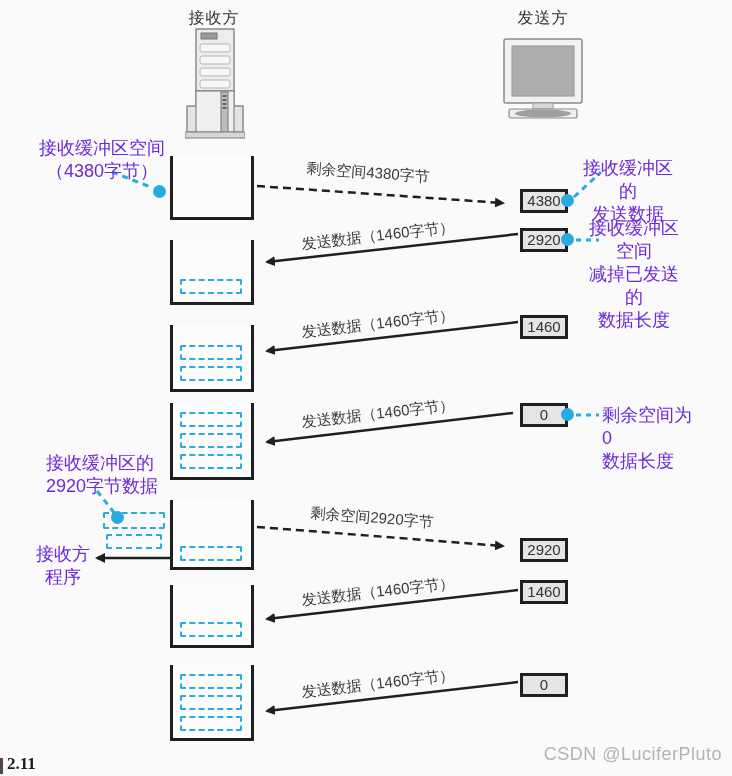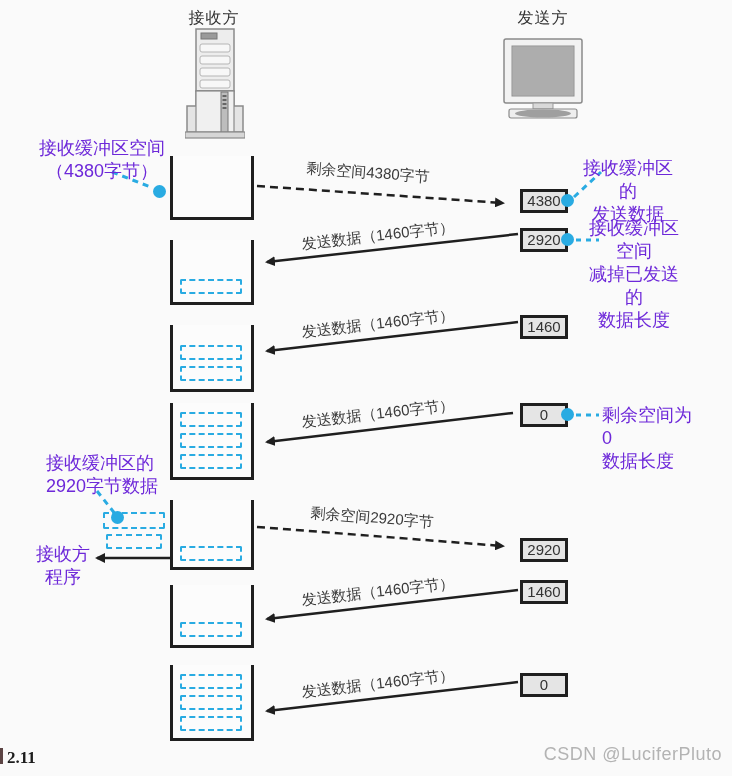--- a/index.html
+++ b/index.html
@@ -43,21 +43,21 @@
     position:absolute;font-size:15px;color:#3a3a3a;white-space:nowrap;
     transform:translate(-50%,-50%) rotate(var(--r,0deg));
   }
   
   .note{
     position:absolute;font-size:18px;line-height:1.28;color:#6d28d9;
     white-space:pre-line;
   }
   .note.c{text-align:center;}
   
-  .caption{position:absolute;left:0;top:748px;height:26px;display:flex;align-items:flex-start;color:#1c1c1c;}
+  .caption{position:absolute;left:0;top:748px;height:26px;display:flex;align-items:flex-end;color:#1c1c1c;}
   .fig-frag{width:3px;height:16px;background:#5c4444;margin-right:4px;}
   .fig-num{font-family:"Liberation Serif","DejaVu Serif",serif;font-weight:bold;font-size:17px;}
   .fig-title{font-family:"Liberation Serif","DejaVu Serif",serif;font-size:16px;margin-left:14px;letter-spacing:1px;}
   .watermark{position:absolute;right:10px;top:744px;font-size:18px;color:#b3b3b3;letter-spacing:.5px;}
   svg{position:absolute;left:0;top:0;}
 </style>
 </head>
 <body>
 
 <div class="abs party-label" style="left:188px;top:8px;width:52px;text-align:center;">接收方</div>

